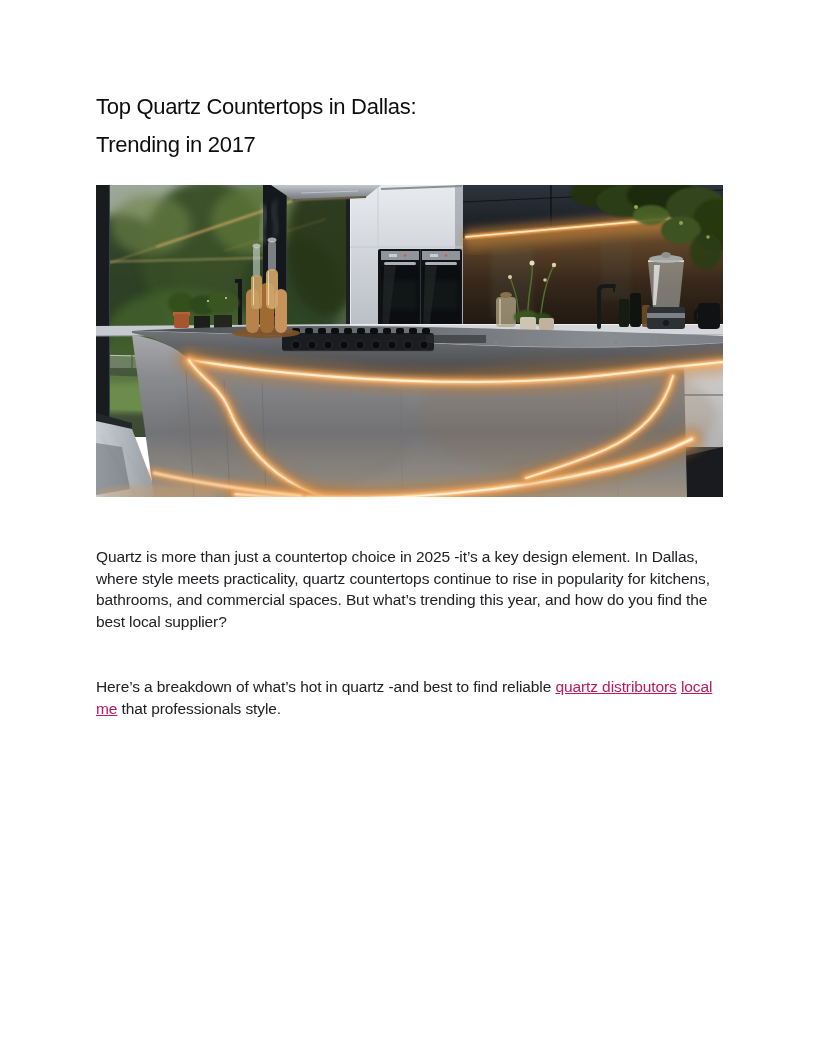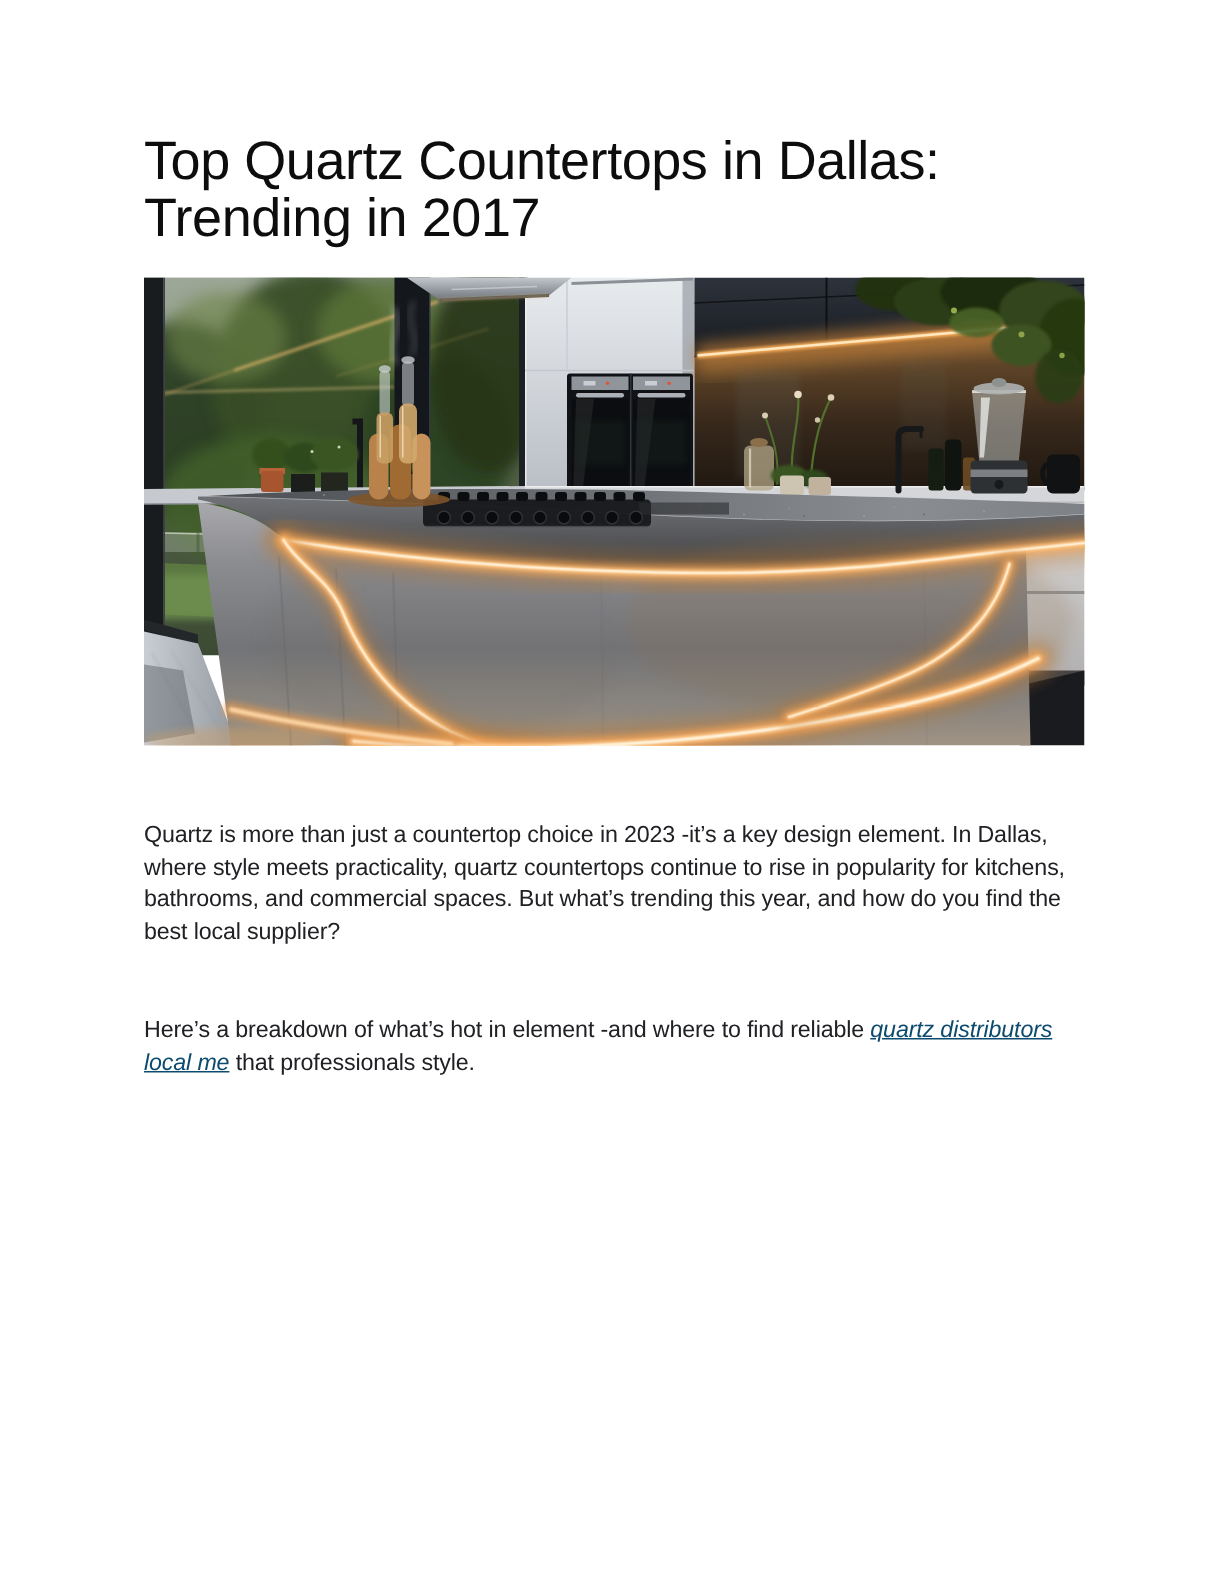--- a/index.html
+++ b/index.html
@@ -2,29 +2,29 @@
 <html><head>
 <meta charset="utf-8">
 <style>
   html,body { margin:0; padding:0; }
   body {
     width:816px; height:1056px; background:#ffffff; overflow:hidden;
     font-family:"Liberation Sans","DejaVu Sans",sans-serif; color:#1d1d1f;
   }
   .page { box-sizing:border-box; width:816px; height:1056px; padding:88px 93px 0 96px; }
   h1 {
-    margin:0 0 21px 0; font-size:36px; line-height:38px; font-weight:400;
+    margin:0 0 21px 0; font-size:22px; line-height:38px; font-weight:400;
     color:#0d0d0d; letter-spacing:-0.3px;
   }
   .t-line { display:block; }
   figure { margin:0 0 49px 0; width:627px; height:312px; }
   figure svg { display:block; }
   p { margin:0; font-size:15.5px; line-height:21.5px; color:#202124; letter-spacing:-0.1px; max-width:630px; }
   .p1 { margin-bottom:44px; }
-  a { color:#0c4a6e; text-decoration:underline;font-style:italic; }
+  a { color:#be185d; text-decoration:underline; }
 </style>
 </head>
 <body>
 
 <main class="page">
 
   <h1>
     <span class="t-line">Top Quartz Countertops in Dallas:</span>
     <span class="t-line">Trending in 2017</span>
   </h1>
@@ -376,17 +376,17 @@
 
         <path d="M58,288 Q120,302 205,311" stroke="#e79a4f" stroke-width="10" opacity=".7" filter="url(#f4)"></path>
         <path d="M58,288 Q120,302 205,311" stroke="#ffd9a8" stroke-width="3" filter="url(#f2)"></path>
       </g>
       <ellipse cx="60" cy="308" rx="60" ry="8" fill="#cf9f63" opacity=".4" filter="url(#f4)"></ellipse>
 
       </g>
     </svg>
   </figure>
 
-  <p class="p1">Quartz is more than just a countertop choice in 2023 -it’s a key design element. In Dallas, where style meets practicality, quartz countertops continue to rise in popularity for kitchens, bathrooms, and commercial spaces. But what’s trending this year, and how do you find the best local supplier?</p>
-
-  <p class="p2"><span>Here’s a breakdown of what’s hot in element -and where to find reliable </span><a href="#">quartz distributors</a><span> </span><a href="#">local me</a><span> that professionals style.</span></p>
+  <p class="p1">Quartz is more than just a countertop choice in 2025 -it’s a key design element. In Dallas, where style meets practicality, quartz countertops continue to rise in popularity for kitchens, bathrooms, and commercial spaces. But what’s trending this year, and how do you find the best local supplier?</p>
+
+  <p class="p2"><span>Here’s a breakdown of what’s hot in quartz -and best to find reliable </span><a href="#">quartz distributors</a><span> </span><a href="#">local me</a><span> that professionals style.</span></p>
 
 </main>
 
 </body></html>

